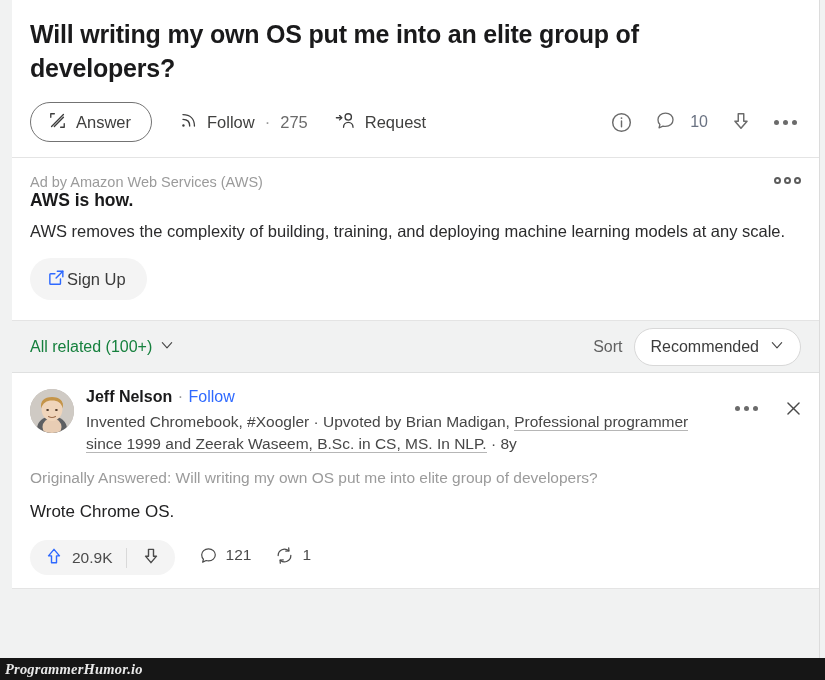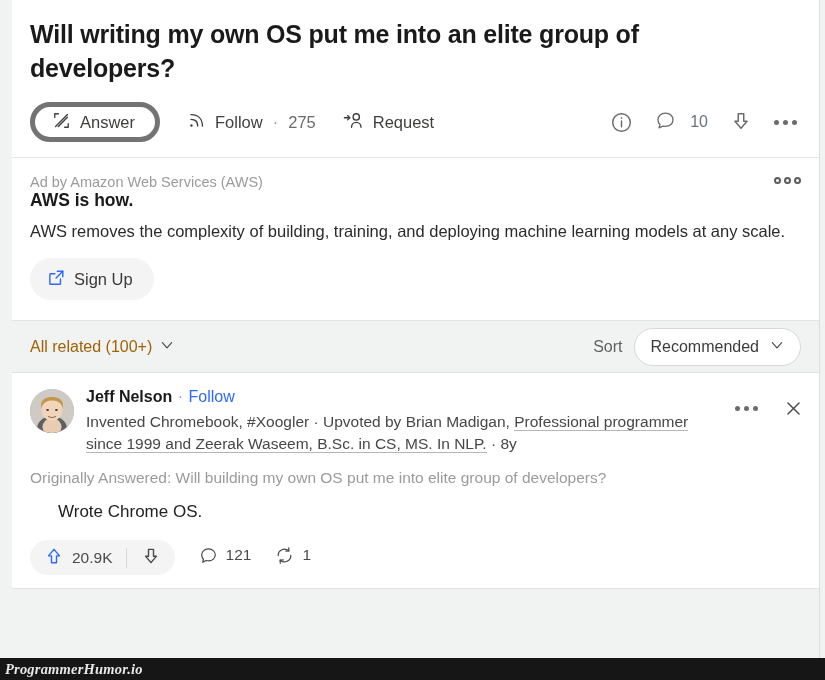--- a/index.html
+++ b/index.html
@@ -63,21 +63,21 @@
     margin-top: 16px;
     height: 42px;
   }
 
   .answer-btn {
     display: inline-flex;
     align-items: center;
     gap: 9px;
     height: 40px;
     padding: 0 20px 0 17px;
-    border: 5px solid #737373;
+    border: 1px solid #737373;
     border-radius: 20px;
     background: #fff;
     font-size: 16.5px;
     color: #40403f;
     cursor: pointer;
     font-family: inherit;
   }
 
   .action-link {
     display: inline-flex;
@@ -159,21 +159,21 @@
     margin-top: 9px;
     font-size: 16.5px;
     line-height: 1.4;
     color: #2b2b2c;
     max-width: 775px;
   }
   .signup-btn {
     margin-top: 15px;
     display: inline-flex;
     align-items: center;
-    gap: 8px;
+    gap: 1px;
     height: 42px;
     padding: 0 21px 0 17px;
     border: none;
     border-radius: 21px;
     background: #f4f4f4;
     font-size: 16.5px;
     color: #3b3b3b;
     cursor: pointer;
     font-family: inherit;
   }
@@ -185,21 +185,21 @@
     height: 52px;
     padding: 0 18px;
     background: #f1f2f2;
     border-bottom: 1px solid #dfe0e0;
   }
   .all-related {
     display: inline-flex;
     align-items: flex-end;
     gap: 8px;
     font-size: 16px;
-    color: #a16207;
+    color: #15803d;
     cursor: pointer;
   }
   .sort-label {
     font-size: 16px;
     color: #616161;
     margin-right: 11px;
   }
   .sort-pill {
     display: inline-flex;
     align-items: center;
@@ -272,21 +272,20 @@
   .orig-answered {
     margin-top: 14px;
     font-size: 15.5px;
     color: #9b9b9b;
   }
   .answer-para {
     margin-top: 13px;
     font-size: 17px;
     line-height: 1.45;
     color: #222223;
-    margin-left: 28px;
   }
   .answer-para + .answer-para { margin-top: 19px; }
 
   
   .answer-actions {
     display: flex;
     align-items: center;
     margin-top: 15px;
     height: 36px;
   }
@@ -520,21 +519,21 @@
           <i></i>
         </span>
         <span class="x-close">
           <svg width="19" height="19" viewBox="0 0 24 24" fill="none" stroke="#4a4a4a" stroke-width="1.8" stroke-linecap="round">
             <line x1="5" y1="5" x2="19" y2="19"></line>
             <line x1="19" y1="5" x2="5" y2="19"></line>
           </svg>
         </span>
       </div>
 
-      <div class="orig-answered">Originally Answered: Will building my own OS put me into elite group of developers?</div>
+      <div class="orig-answered">Originally Answered: Will writing my own OS put me into elite group of developers?</div>
 
       <div class="answer-para">Wrote Chrome OS.</div>
 
       <div class="answer-actions">
         <div class="vote-pill">
           <span class="vote-up">
             <span>
               <svg width="20" height="20" viewBox="0 0 24 24" fill="none" stroke="#2e69ff" stroke-width="1.7" stroke-linejoin="round">
                 <path d="M9 20 h6 v-8.2 h3.6 L12 4 L5.4 11.8 H9 Z"></path>
               </svg>

